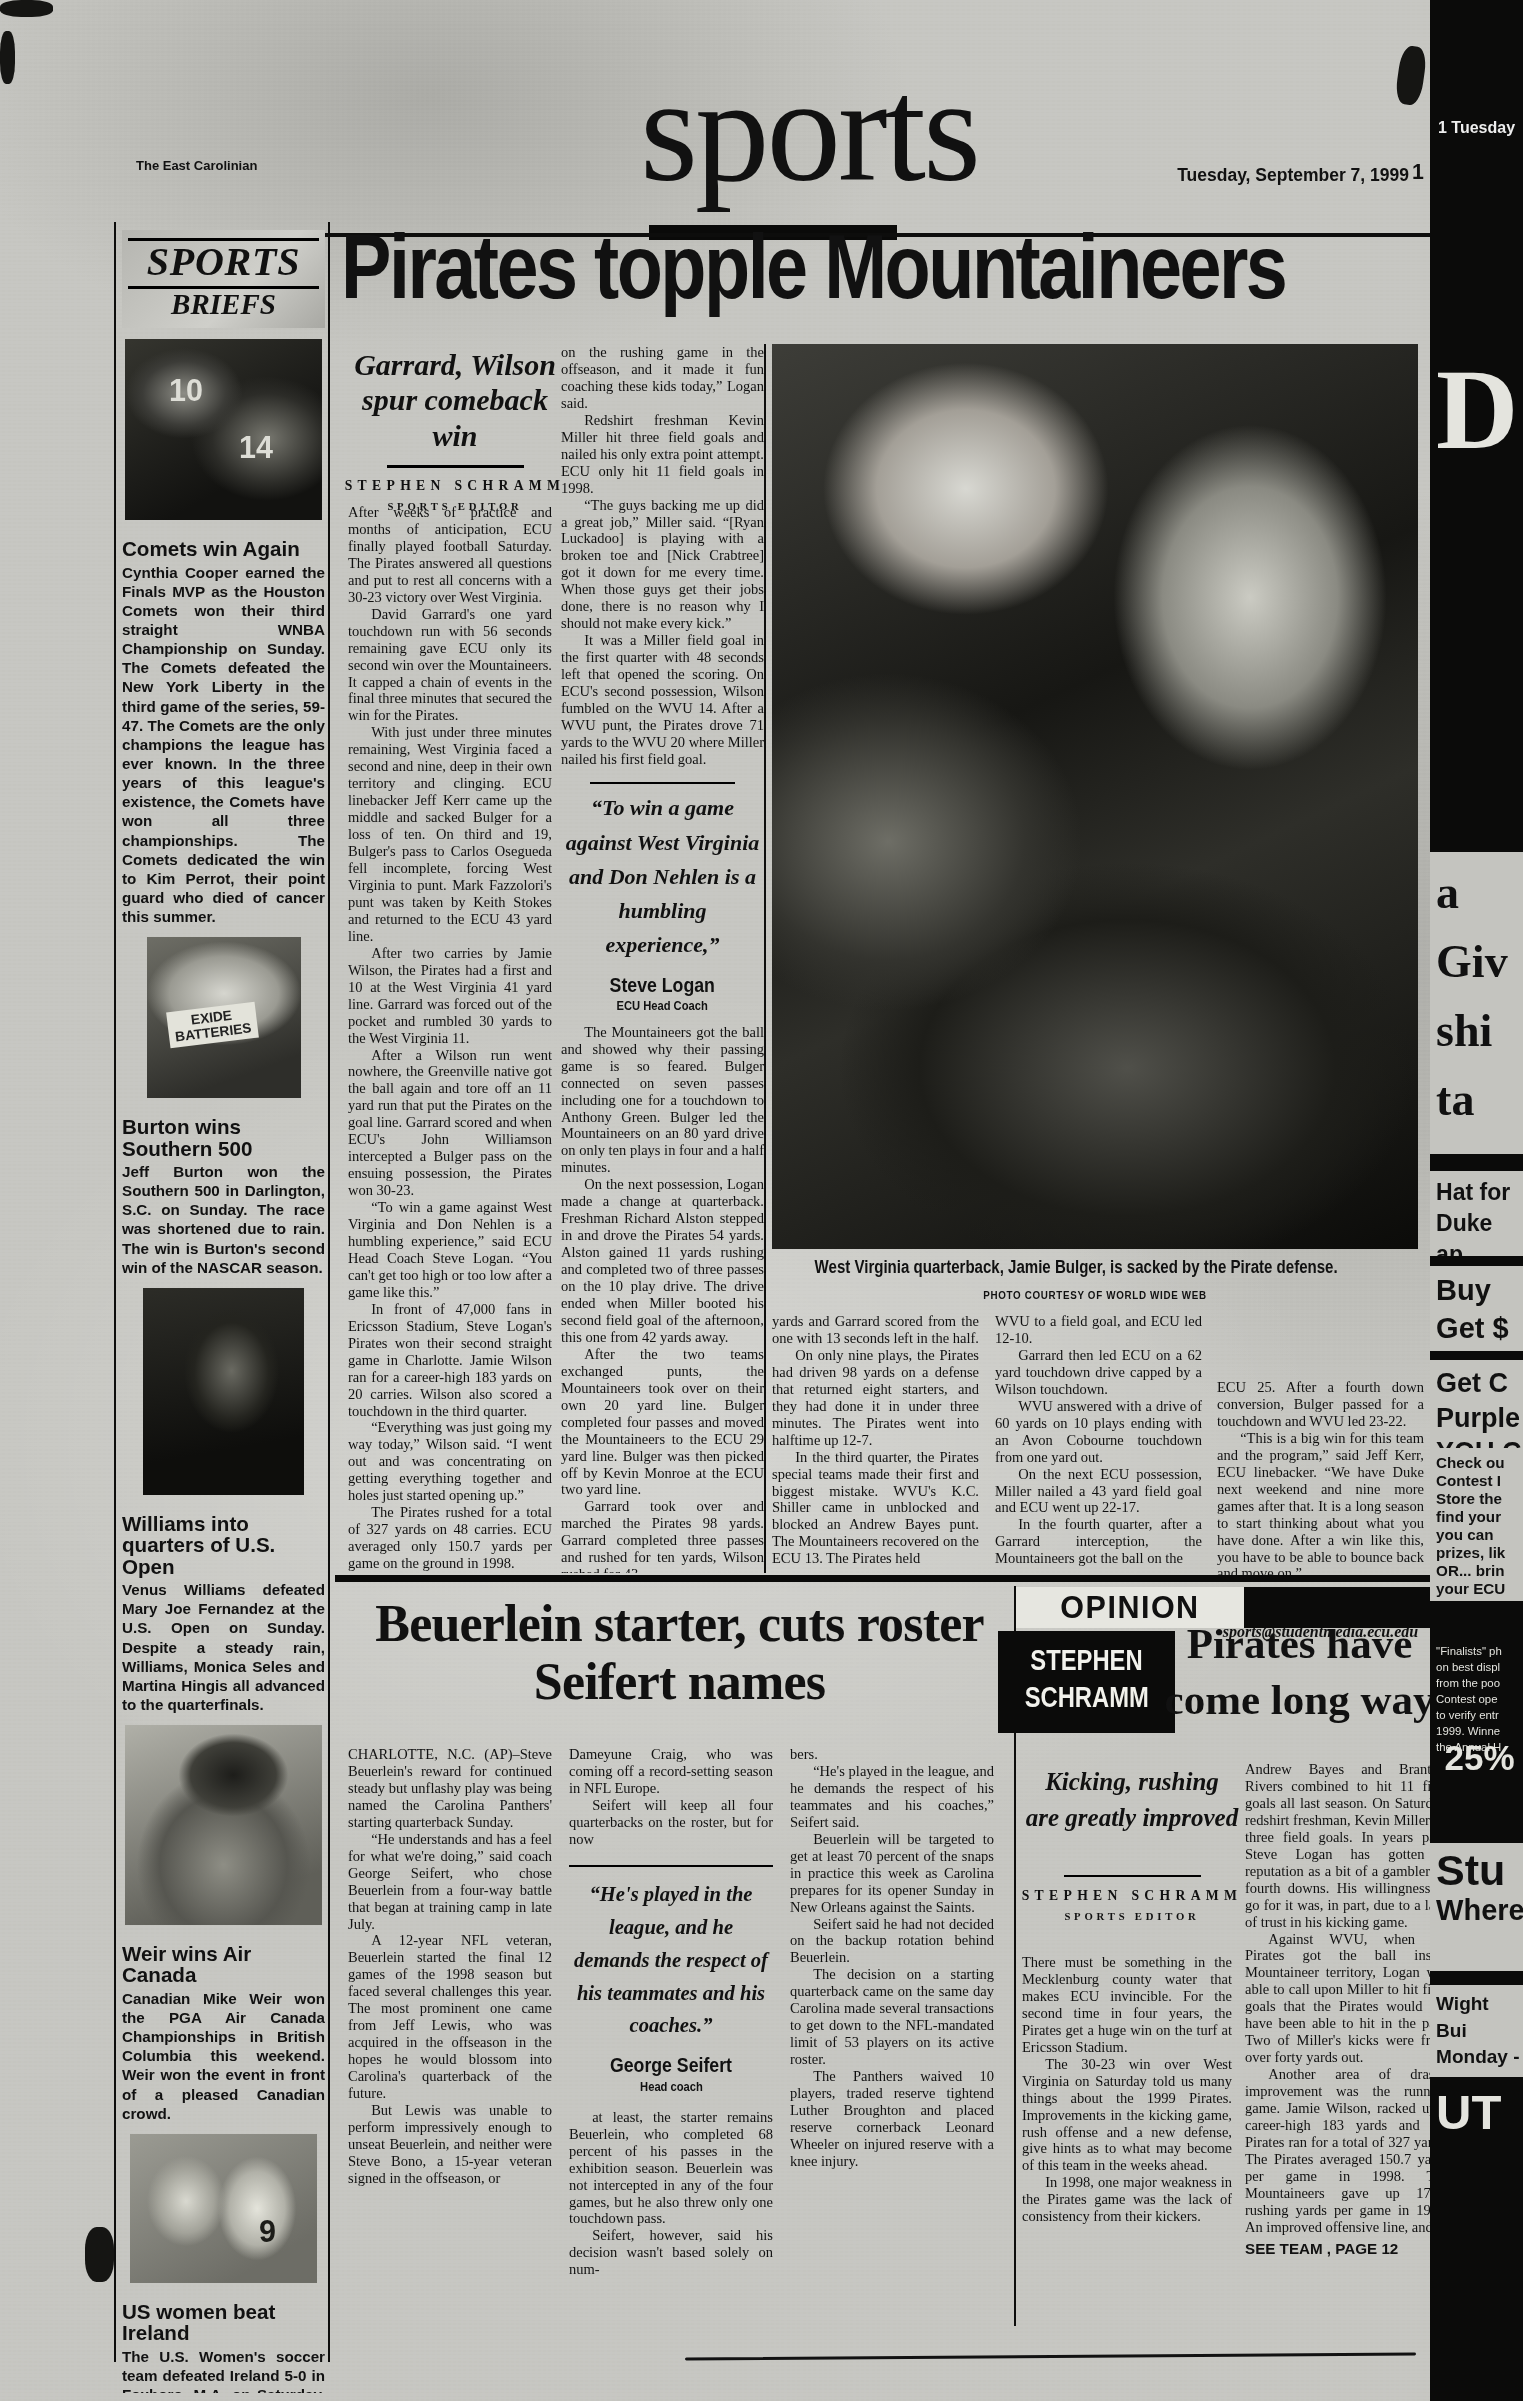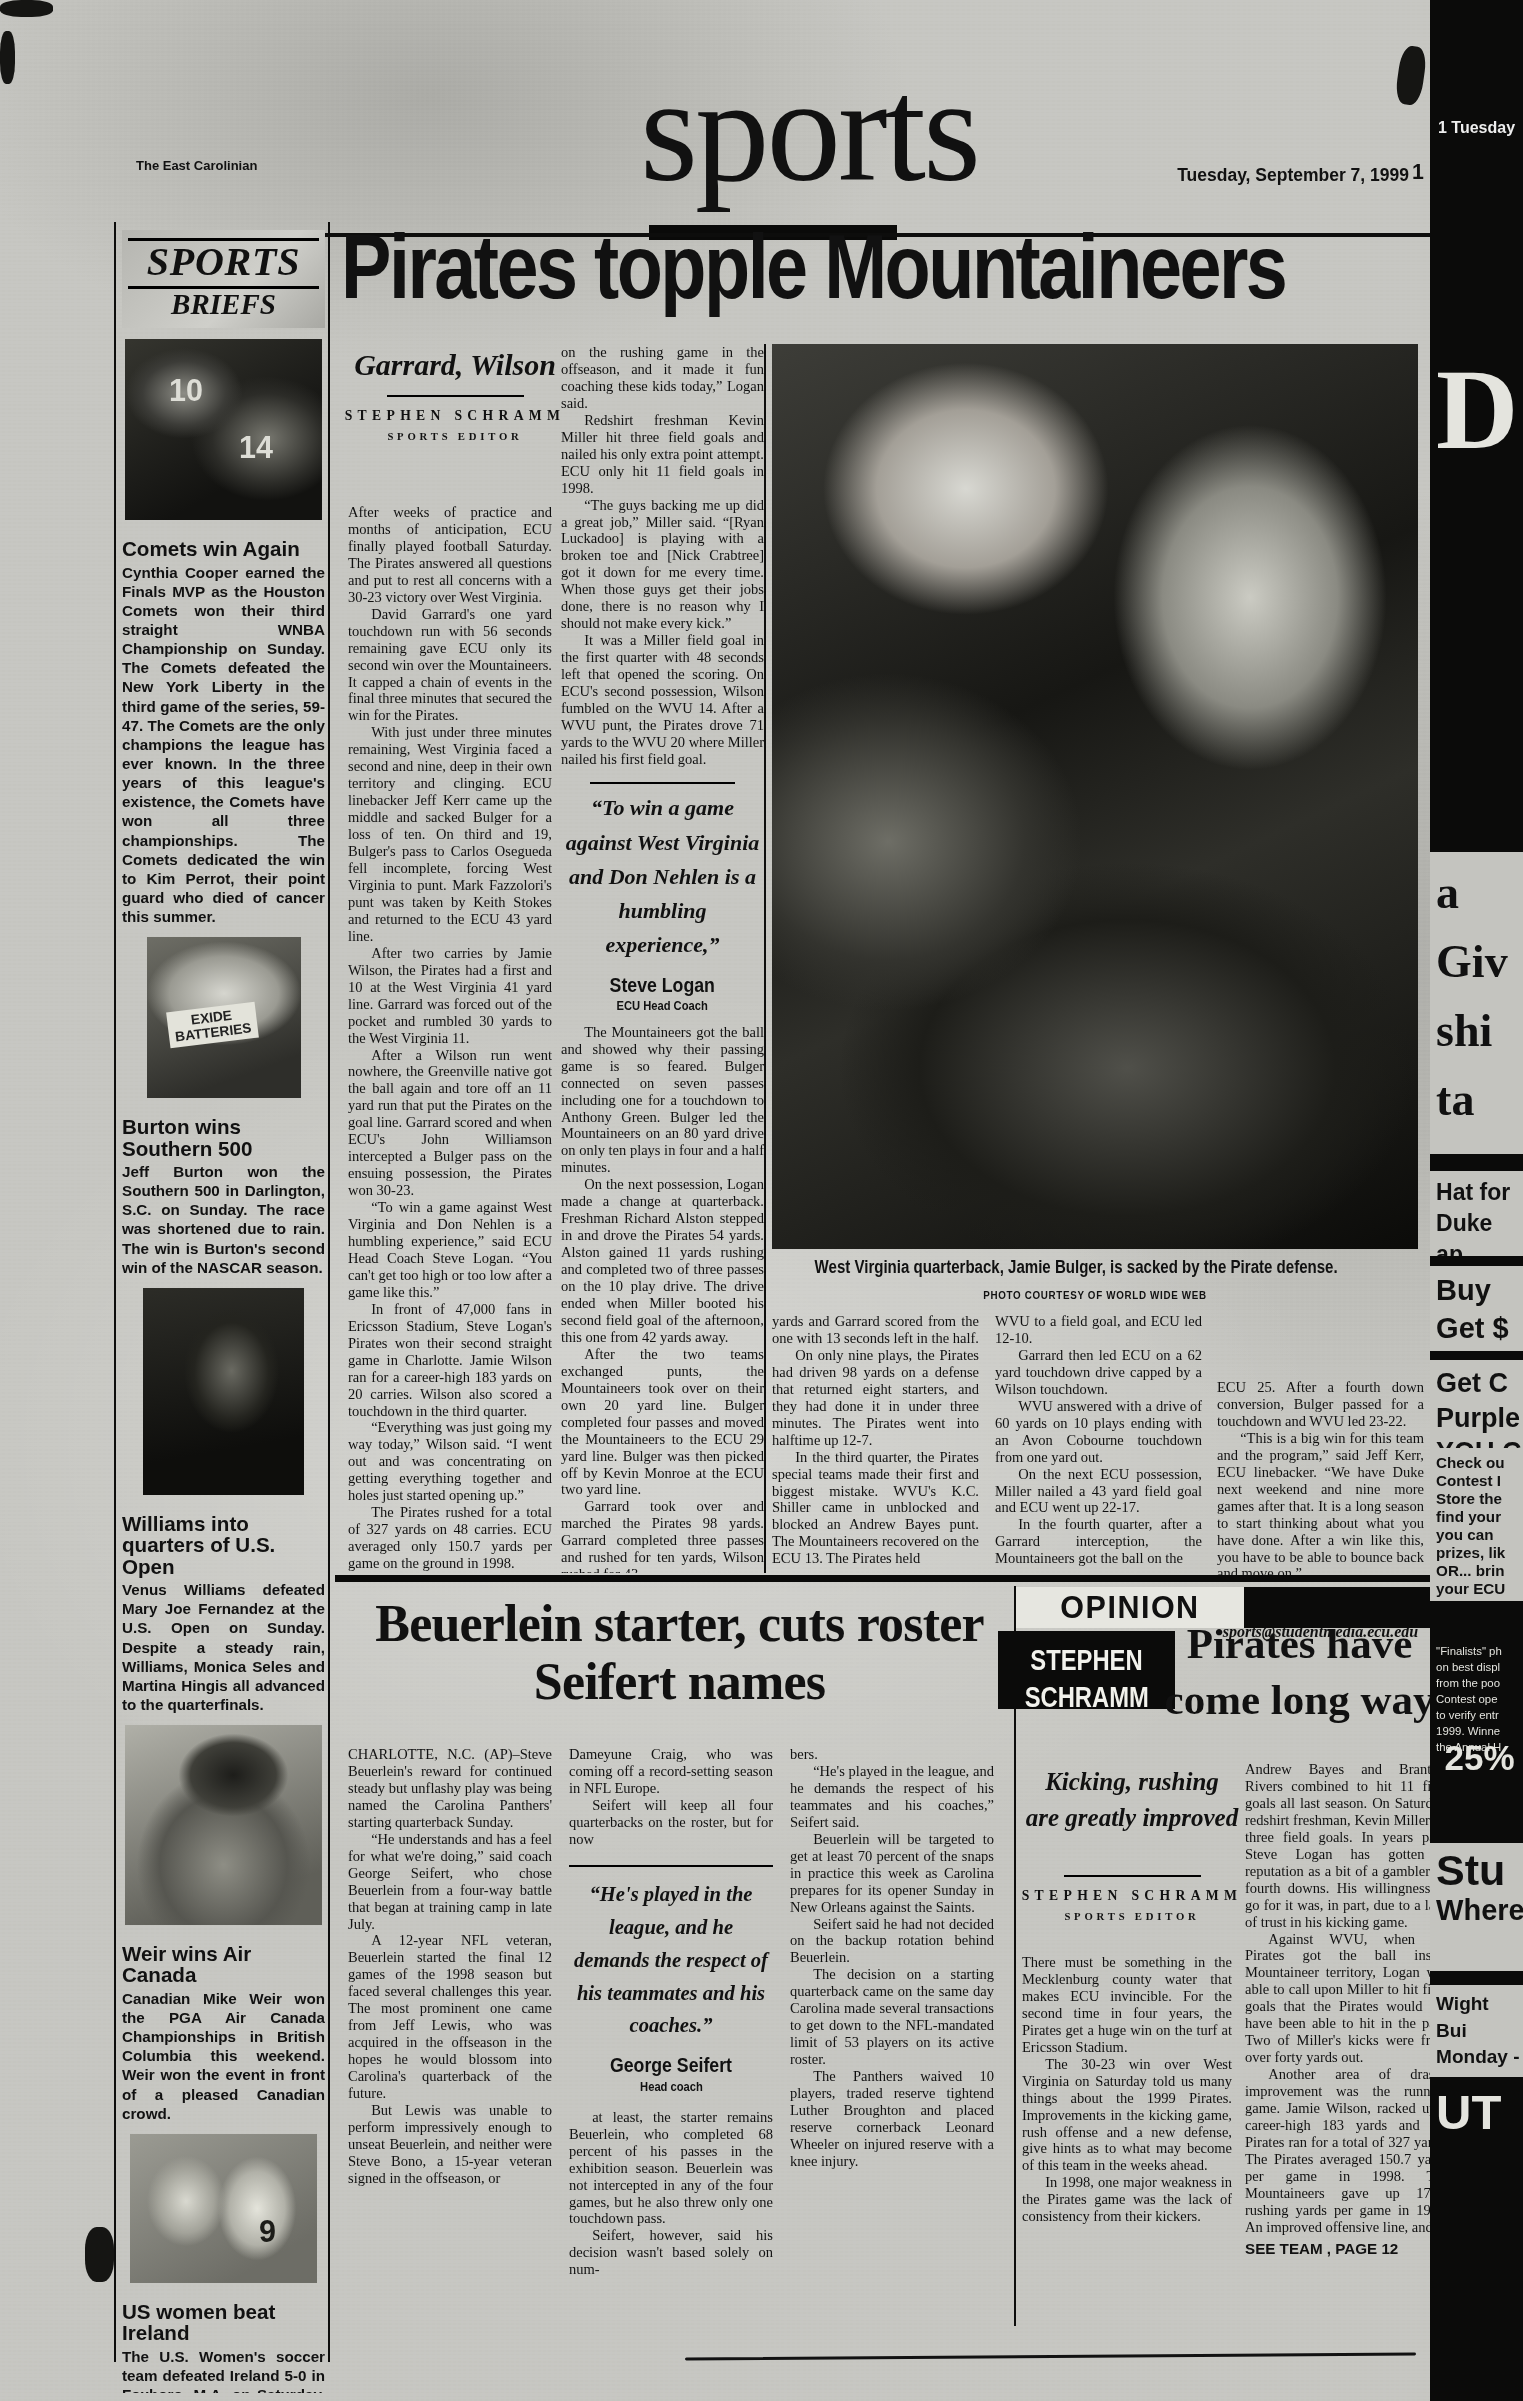--- a/index.html
+++ b/index.html
@@ -96,21 +96,21 @@
     font:700 52px "Liberation Serif",serif;line-height:1.12;letter-spacing:-0.8px;}
   .s1{left:348px;top:1746px;width:204px;height:579px;}
   .s2{left:569px;top:1746px;width:204px;height:579px;}
   .s3{left:790px;top:1746px;width:204px;height:579px;}
   .pq2-rule{width:100%;height:2.3px;background:#000;margin:17px 0 10.7px;}
   .pullquote2{text-align:center;font:italic 600 20.6px "Liberation Serif",serif;line-height:1.6;margin:3px 0;}
   
   .op-bar{position:absolute;left:1016px;top:1587px;width:414px;height:41px;background:#0b0b0a;}
   .op-chip{position:absolute;left:1016px;top:1587px;width:228px;height:41px;background:#e6e6e0;
     text-align:center;font:800 30.5px "Liberation Sans",sans-serif;letter-spacing:1.5px;line-height:41px;}
-  .op-columnist{position:absolute;left:998px;top:1631px;width:177px;height:78px;background:#0b0b0a;
+  .op-columnist{position:absolute;left:998px;top:1631px;width:177px;height:102px;background:#0b0b0a;
     color:#f2f2ec;text-align:center;padding-top:10.7px;box-sizing:border-box;}
   .op-columnist div{font:800 29px "Liberation Sans",sans-serif;line-height:1.28;}
   .op-columnist span{display:inline-block;transform:scaleX(.82);}
   .op-headline{position:absolute;left:1158px;top:1616px;width:283px;text-align:center;
     font:700 43px "Liberation Serif",serif;line-height:1.3;}
   .op-subhead{position:absolute;left:1018px;top:1764px;width:228px;text-align:center;
     font:italic 700 25px "Liberation Serif",serif;line-height:1.45;}
   .op-byline{position:absolute;left:1018px;top:1863px;width:228px;text-align:center;}
   .o1{left:1022px;top:1954px;width:210px;height:382px;}
   .o2{left:1245px;top:1761px;width:204px;height:545px;}
@@ -203,20 +203,21 @@
     </div>
 
   </div>
 
   <div class="headline1">
     <span>Pirates topple Mountaineers</span>
   </div>
 
   <div class="subhead">
     <div class="sh">Garrard, Wilson</div>
+    <div class="sh">spur comeback win</div>
     <div class="byline-rule"></div>
     <div class="byline-name">Stephen Schramm</div>
     <div class="byline-title">Sports Editor</div>
   </div>
 
   <div class="col c1">
     <p class="ni">After weeks of practice and months of anticipation, ECU finally played football Saturday. The Pirates answered all questions and put to rest all concerns with a 30-23 victory over West Virginia.</p>
     <p>David Garrard's one yard touchdown run with 56 seconds remaining gave ECU only its second win over the Mountaineers. It capped a chain of events in the final three minutes that secured the win for the Pirates.</p>
     <p>With just under three minutes remaining, West Virginia faced a second and nine, deep in their own territory and clinging. ECU linebacker Jeff Kerr came up the middle and sacked Bulger for a loss of ten. On third and 19, Bulger's pass to Carlos Osegueda fell incomplete, forcing West Virginia to punt. Mark Fazzolori's punt was taken by Keith Stokes and returned to the ECU 43 yard line.</p>
     <p>After two carries by Jamie Wilson, the Pirates had a first and 10 at the West Virginia 41 yard line. Garrard was forced out of the pocket and rumbled 30 yards to the West Virginia 11.</p>

